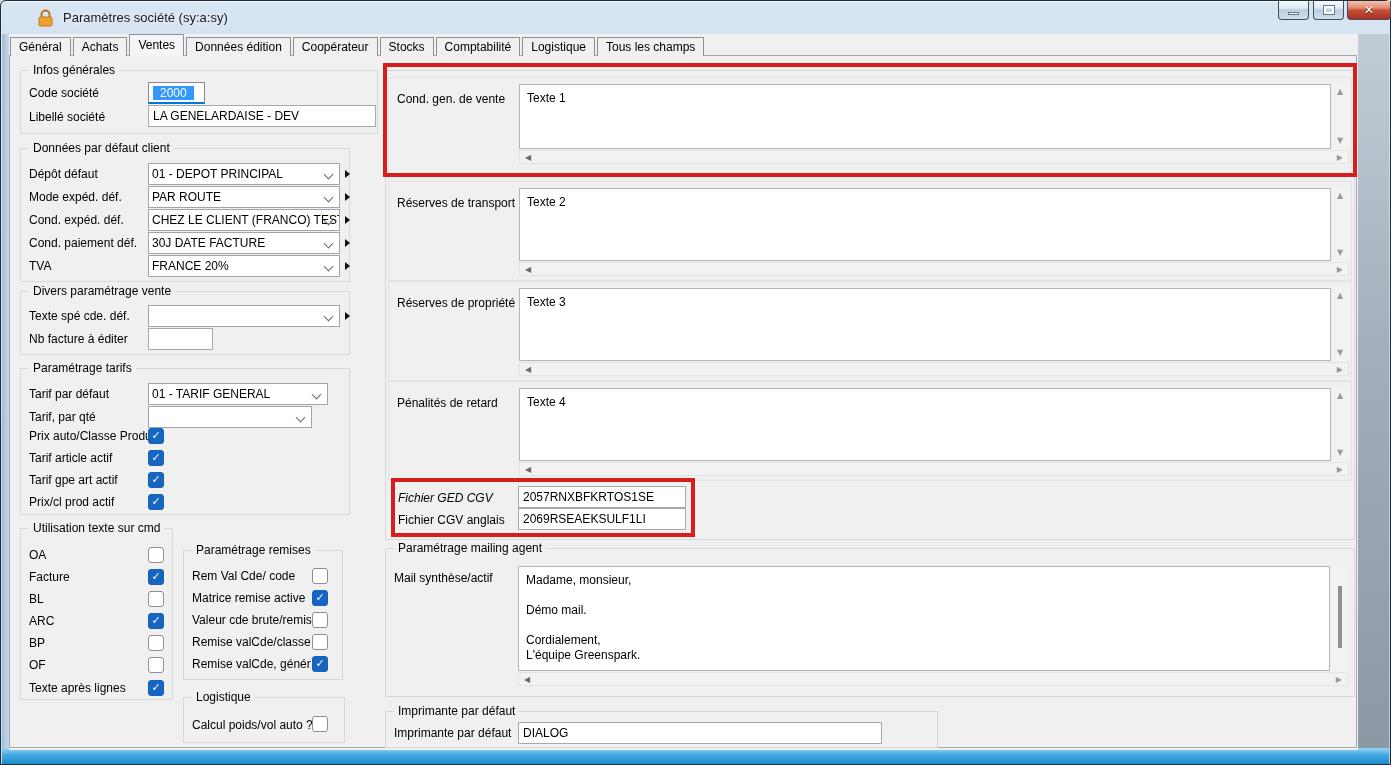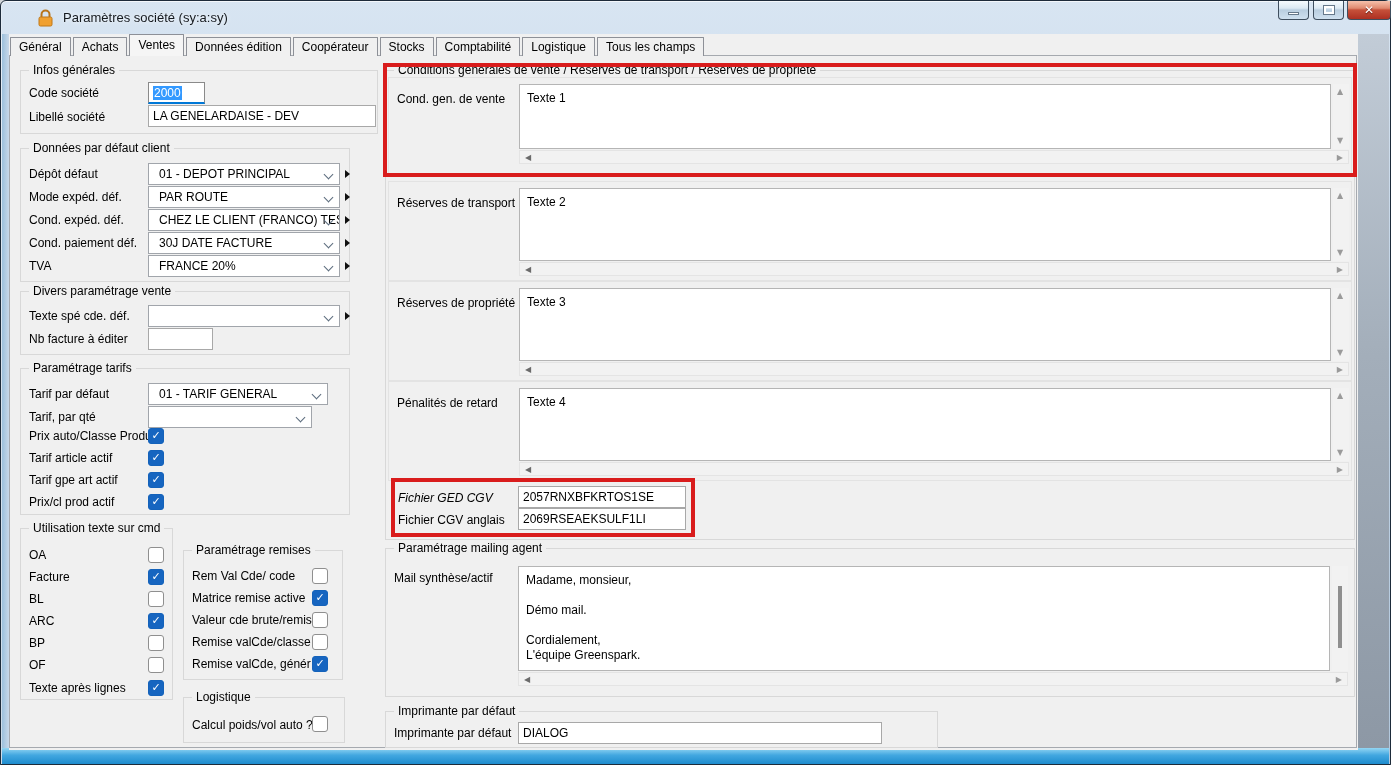--- a/index.html
+++ b/index.html
@@ -35,22 +35,22 @@
   .tabs{position:absolute;left:10px;top:34px;height:22px;display:flex;align-items:flex-end;gap:2px;z-index:4}
   .tab{height:19px;padding:0 8px;line-height:18px;background:#f0f0f0;border:1px solid #8d9097;border-bottom:none;
     border-radius:1px 1px 0 0;white-space:nowrap;cursor:default}
   .tab.active{height:22px;line-height:21px;background:#f5f5f5;z-index:5}
   
   .group{position:absolute;border:1px solid #d8d8d8;z-index:2}
   .legend{position:absolute;top:-8px;left:8px;background:#f0f0f0;padding:0 4px;white-space:nowrap;line-height:15px}
   .lbl{position:absolute;white-space:nowrap;line-height:14px}
   .inp{position:absolute;height:22px;background:#fff;border:1px solid #a8a8a8;padding:3px 4px;line-height:14px;white-space:nowrap;overflow:hidden}
   .inp-focus{border:1px solid #8a8a8a;border-bottom:2px solid #0078d7}
-  .hl{background:#3399ff;color:#fff;padding:0 1px}
-  .sel{position:absolute;height:22px;background:#fff;border:1px solid #a1a5ab;padding:3px 18px 3px 10px;line-height:14px;white-space:nowrap;overflow:hidden;cursor:default}
+  .hl{background:#3399ff;color:#fff;padding:0 7px}
+  .sel{position:absolute;height:22px;background:#fff;border:1px solid #a1a5ab;padding:3px 18px 3px 3px;line-height:14px;white-space:nowrap;overflow:hidden;cursor:default}
   .chev{position:absolute;right:7px;top:7px;width:7px;height:7px;border-left:1px solid #5c6c7d;border-bottom:1px solid #5c6c7d;transform:rotate(-45deg)}
   .tri{position:absolute;width:0;height:0;border-left:5px solid #101010;border-top:4px solid transparent;border-bottom:4px solid transparent}
   .cb{position:absolute;width:16px;height:16px;border:1px solid #8f8f8f;border-radius:3px;background:#fff;cursor:default}
   .cb .check-icon{display:none}
   .cb.checked{background:#1665c0;border-color:#1462ba}
   .cb.checked .check-icon{display:block;color:#fff;font-size:11px;line-height:14px;text-align:center;font-family:"DejaVu Sans",sans-serif}
   
   .panel{position:absolute;border:1px solid #e3e3e3;background:#f0f0f0}
   .tawrap{position:absolute}
   .tawrap .white{position:absolute;left:0;top:0;right:18px;bottom:15px;background:#fff;border:1px solid #b5b5b5}
@@ -219,21 +219,20 @@
       </div>
   </div>
 
   <div class="group" style="left:183px;top:697px;width:162px;height:46px">
     <span class="legend">Logistique</span>
     <span class="lbl" style="left:8px;top:20px">Calcul poids/vol auto ?</span>
     <div class="cb" style="left:128px;top:18px"></div>
   </div>
 
   <div class="group" style="left:385px;top:70px;width:970px;height:470px">
-    <span class="legend">Conditions generales de vente / Reserves de transport / Reserves de propriete</span>
 
     <div class="panel" style="left:2px;top:6px;width:964px;height:100px">
       <span class="lbl" style="left:8px;top:14px">Cond. gen. de vente</span>
       <div class="tawrap" style="left:130px;top:6px;width:830px;height:80px">
         <div class="white">
             <div class="txt">Texte 1</div>
           </div>
         <div class="vsb">
           <span class="sarr up">▲</span>
           <span class="sarr down">▼</span>

